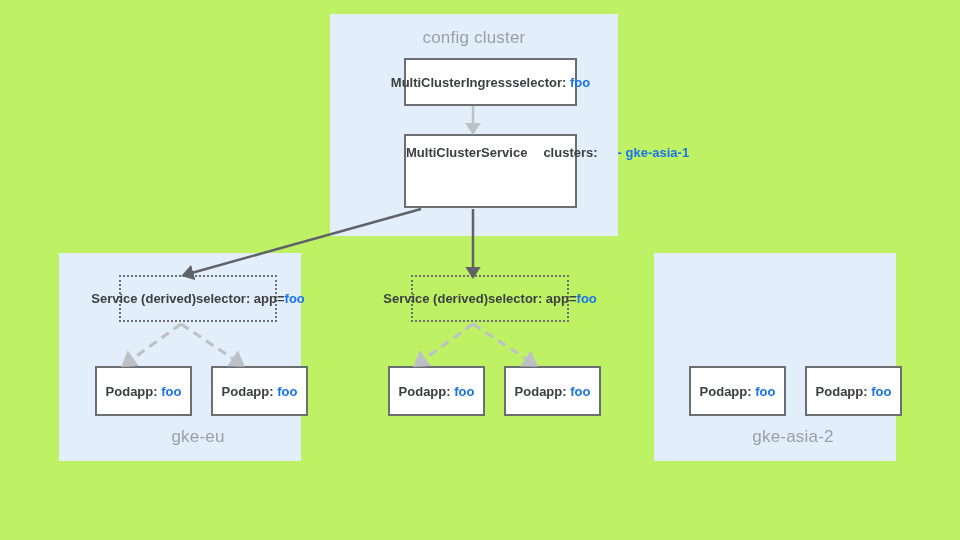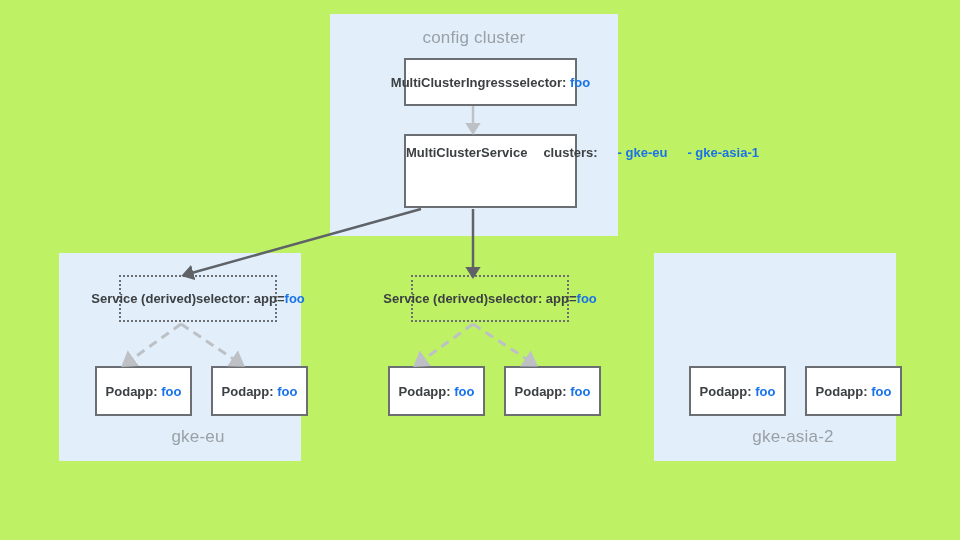--- a/index.html
+++ b/index.html
@@ -104,21 +104,20 @@
 
   <div class="box" style="left:387px; top:58px; width:173px; height:48px;">
     <span class="line">MultiClusterIngress</span>
     <span class="line"><span>selector:</span>
       <span class="blue">foo</span></span>
   </div>
 
   <div class="box leftblock" style="left:387px; top:134px; width:173px; height:74px;justify-content:space-between;">
     <span class="line title-line">MultiClusterService</span>
     <span class="line l">clusters:</span>
-    <span class="line li blue">- gke-eu</span>
     <span class="line li blue">- gke-asia-1</span>
   </div>
 
   <div class="panel" style="left:59px; top:253px; width:242px; height:208px;">
     <div class="panel-title bottom">gke-eu</div>
   </div>
 
   <div class="box dotted" style="left:102px; top:275px; width:158px; height:47px;">
     <span class="line">Service (derived)</span>
     <span class="line"><span>selector: app=</span><span class="blue">foo</span></span>

